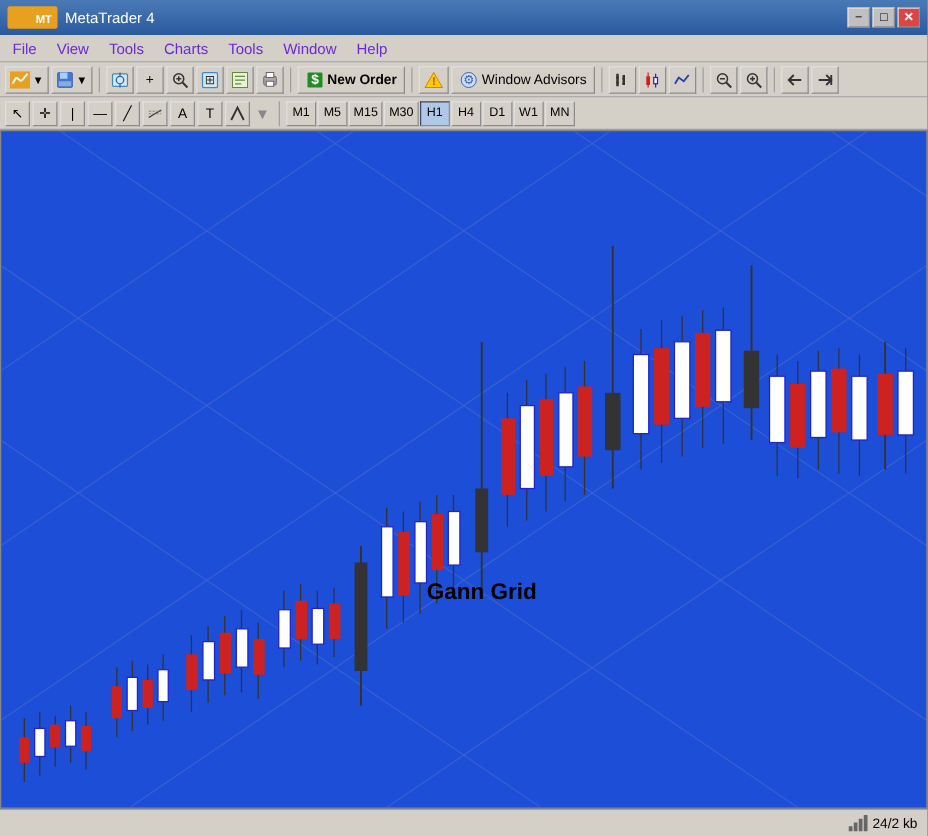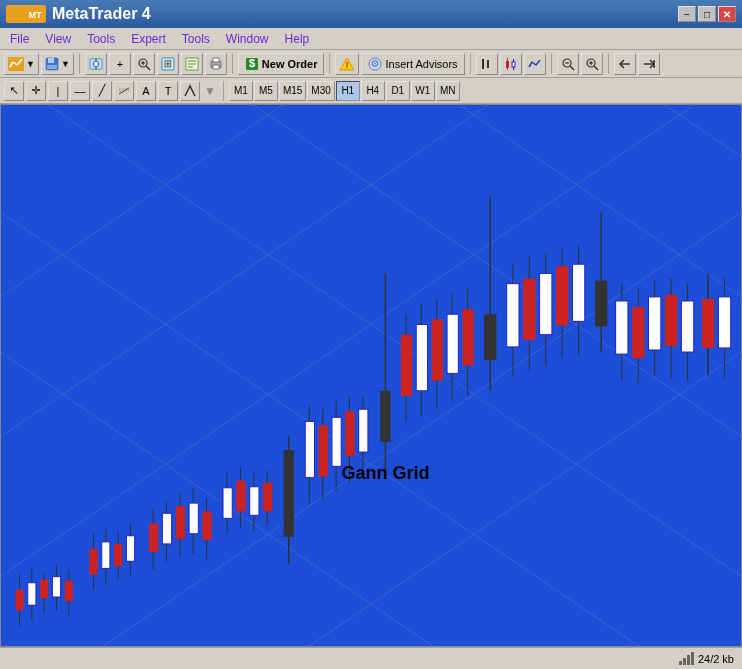--- a/index.html
+++ b/index.html
@@ -35,22 +35,22 @@
       border-radius: 2px;
       display: flex;
       align-items: center;
       justify-content: center;
       font-size: 10px;
       font-weight: bold;
       color: white;
       padding-left: 17px;
     }
     #title-bar-text {
-      font-size: 16px;
-      font-weight: bold;
+      font-size: 12px;
+      font-weight: normal;
     }
     #title-bar-controls {
       display: flex;
       gap: 2px;
     }
     .title-btn {
       width: 18px;
       height: 16px;
       background: #c0c0c0;
       border: 1px outset #e0e0e0;
@@ -253,21 +253,21 @@
     <div class="title-btn">□</div>
     <div class="title-btn close-btn">✕</div>
   </div>
 </div>
 
 <div id="menu-bar">
 
 <div class="menu-item">File</div>
     <div class="menu-item">View</div>
     <div class="menu-item">Tools</div>
-    <div class="menu-item">Expert</div>
+    <div class="menu-item">Charts</div>
     <div class="menu-item">Tools</div>
     <div class="menu-item">Window</div>
     <div class="menu-item">Help</div>
   </div>
 
 <div id="toolbar1">
 
   <div class="tb-btn" title="New Chart">
     <svg width="16" height="14" viewBox="0 0 16 14">
       <rect x="0" y="0" width="16" height="14" fill="#e8a020"></rect>
@@ -337,21 +337,21 @@
     <svg width="16" height="14" viewBox="0 0 16 14">
       <polygon points="8,1 15,13 1,13" fill="#ffcc00" stroke="#cc8800" stroke-width="0.8"></polygon>
       <text x="8" y="11" text-anchor="middle" font-size="9" fill="#cc4400" font-weight="bold">!</text>
     </svg>
   </div>
   <div class="tb-btn-ea">
     <svg width="14" height="14" viewBox="0 0 14 14">
       <circle cx="7" cy="7" r="6" fill="#ccddff" stroke="#4466aa" stroke-width="0.8"></circle>
       <text x="7" y="10" text-anchor="middle" font-size="10" fill="#4466aa">⚙</text>
     </svg>
-    <span>Insert Advisors</span>
+    <span>Window Advisors</span>
   </div>
   <div class="tb-sep"></div>
 
   <div class="tb-btn">
     <svg width="14" height="14" viewBox="0 0 14 14">
       <line x1="3" y1="2" x2="3" y2="12" stroke="#333" stroke-width="2"></line>
       <line x1="2" y1="5" x2="4" y2="5" stroke="#333" stroke-width="1.5"></line>
       <line x1="2" y1="9" x2="4" y2="9" stroke="#333" stroke-width="1.5"></line>
       <line x1="8" y1="3" x2="8" y2="11" stroke="#333" stroke-width="2"></line>
       <line x1="7" y1="6" x2="9" y2="6" stroke="#333" stroke-width="1.5"></line>

